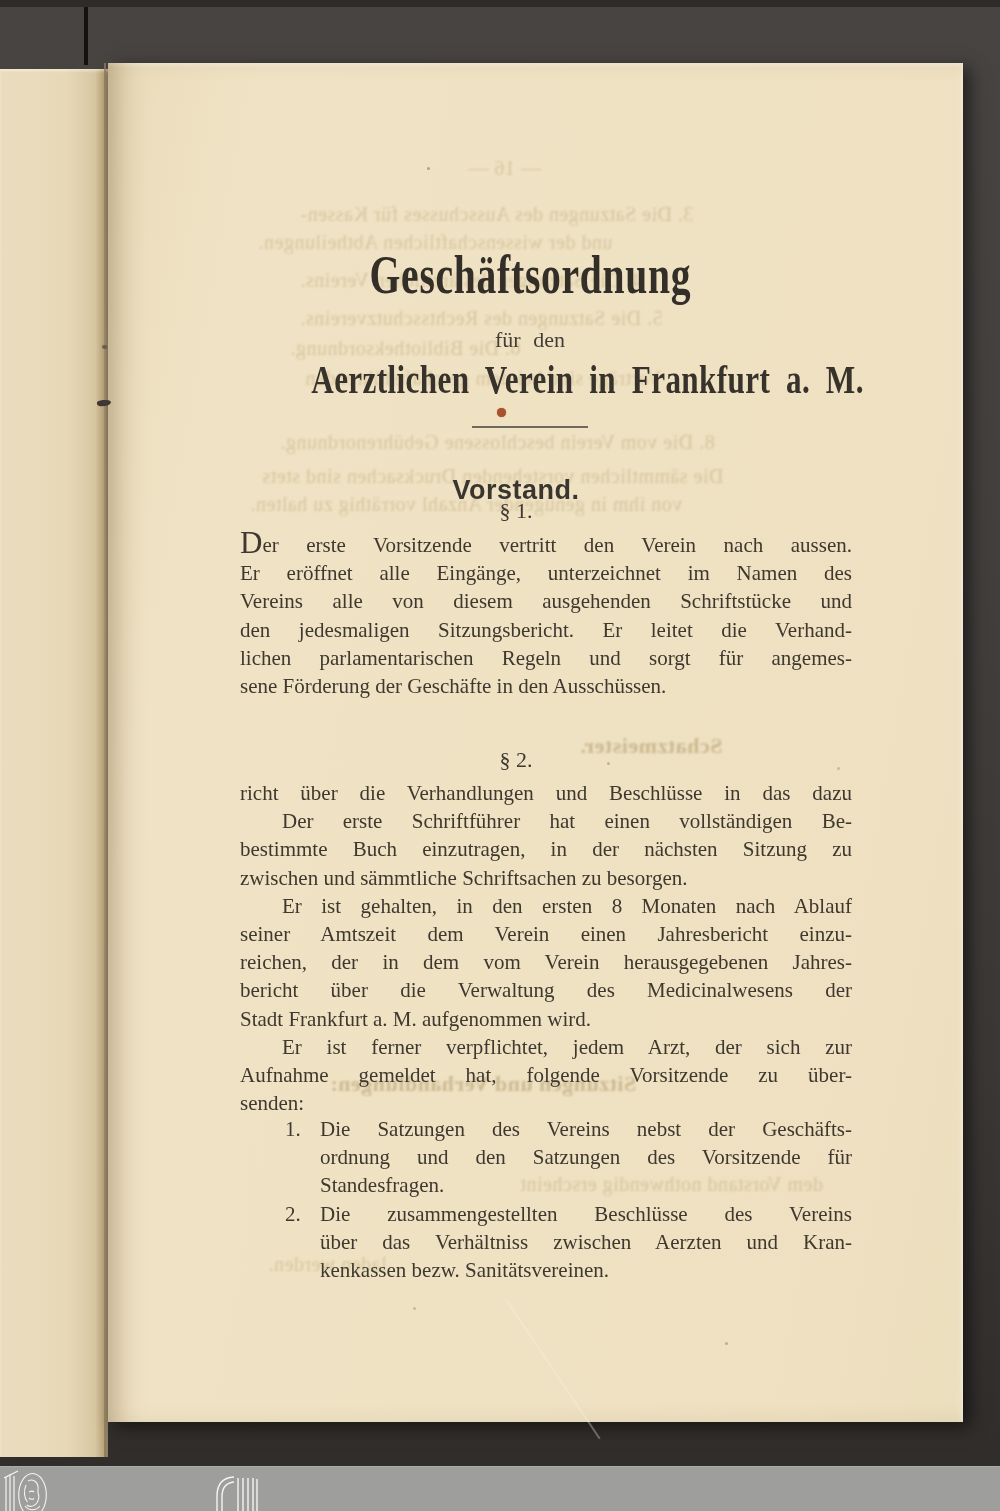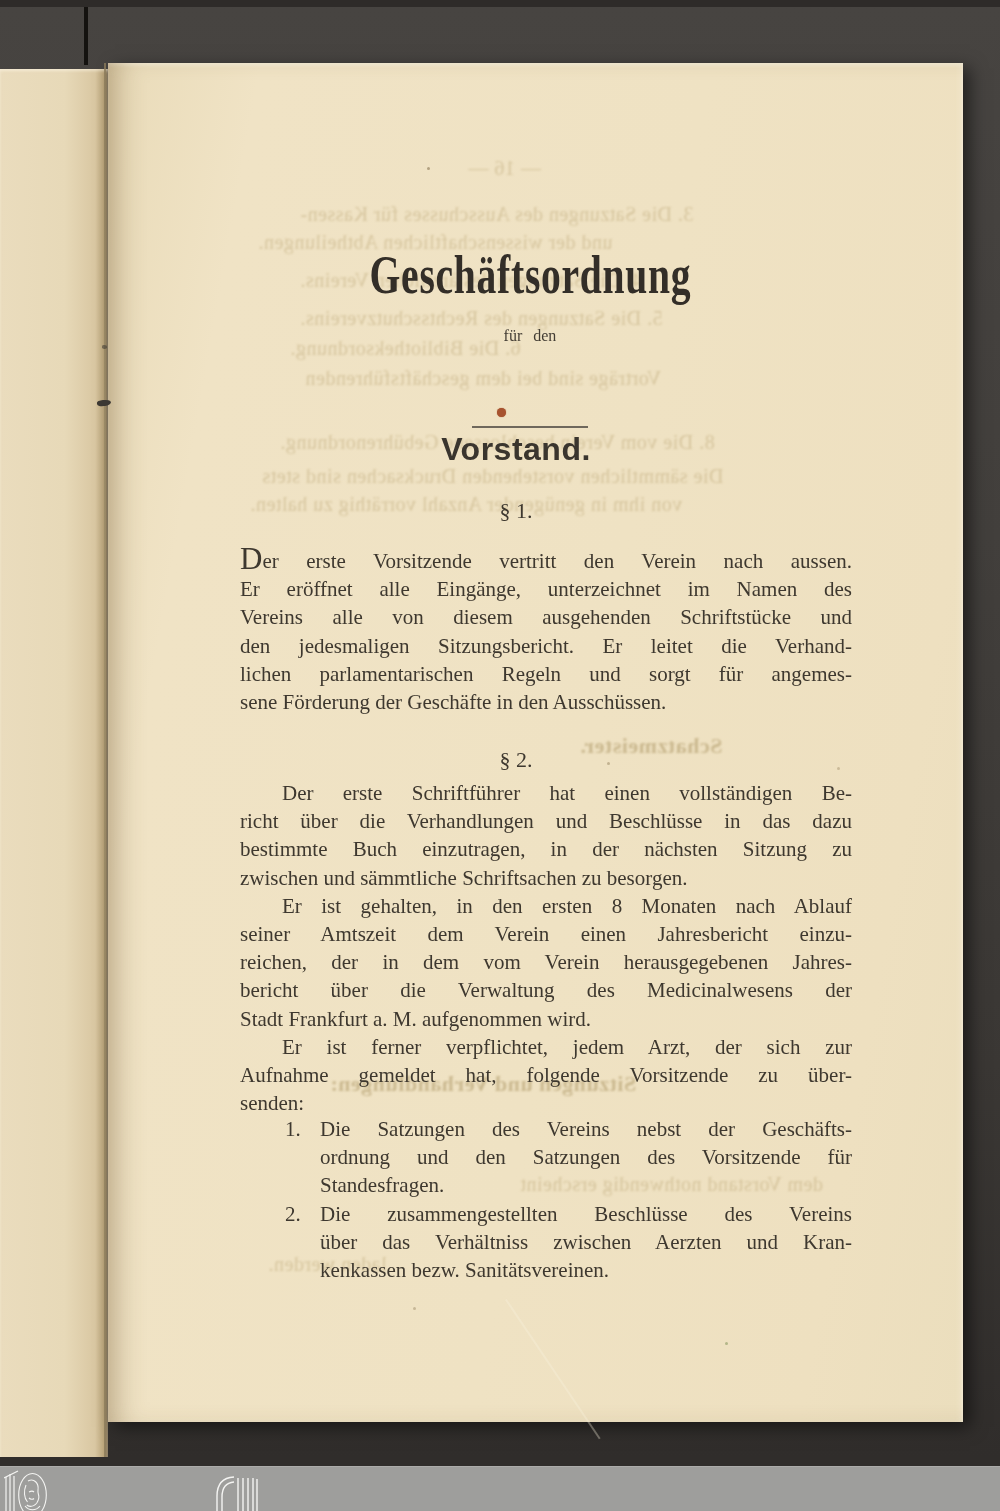--- a/index.html
+++ b/index.html
@@ -32,29 +32,29 @@
   
   .ghost{position:absolute;font-size:20px;color:#bda878;opacity:.5;filter:blur(1.1px);
          transform:scaleX(-1);white-space:nowrap;letter-spacing:.5px;}
   .ghost.b{font-weight:bold;color:#b39e6e;opacity:.6;font-size:22px;}
 
   
   .doc-title{position:absolute;left:230px;top:236px;width:600px;text-align:center;
       font-size:55px;font-weight:bold;color:#332e28;white-space:nowrap;}
   .doc-title>span{display:inline-block;transform:scaleX(.72);letter-spacing:1px;}
   .fuer-den{position:absolute;left:230px;top:320px;width:600px;text-align:center;
-      font-size:16px;color:#433d34;word-spacing:7px;}
+      font-size:22px;color:#433d34;word-spacing:7px;}
   .doc-subtitle{position:absolute;left:224px;top:348px;width:612px;text-align:center;
       font-size:41px;font-weight:bold;color:#37322b;white-space:nowrap;}
   .doc-subtitle>span{display:inline-block;transform:scaleX(.76);word-spacing:10px;letter-spacing:.5px;}
   .accent-dot{position:absolute;left:497px;top:401px;width:9px;height:9px;border-radius:50%;
       background:#a7532f;box-shadow:0 0 1px #a7532f;}
   .title-rule{position:absolute;left:472px;top:419px;width:116px;height:2px;background:#6f685c;}
-  .sec-heading{position:absolute;left:216px;top:424px;width:600px;text-align:center;
-      font-family:"Liberation Sans",sans-serif;font-size:32px;font-weight:bold;color:#3a352e;letter-spacing:.5px;}
+  .sec-heading{position:absolute;left:216px;top:468px;width:600px;text-align:center;
+      font-family:"Liberation Sans",sans-serif;font-size:27px;font-weight:bold;color:#3a352e;letter-spacing:.5px;}
   .par-label{position:absolute;left:216px;width:600px;text-align:center;font-size:22px;color:#3e382f;}
 
   .tblock{position:absolute;left:240px;width:612px;color:#3e382f;font-size:21px;}
   .bline{height:28.2px;line-height:28.2px;text-align:justify;text-align-last:justify;overflow:visible;}
   .bline.end{text-align-last:left;}
   .bline.ind{padding-left:42px;}
   .dropcap{font-size:31px;font-weight:500;line-height:20px;position:relative;top:1px;}
   .item{position:relative;padding-left:80px;}
   .inum{position:absolute;left:45px;top:0;line-height:28.2px;}
 
@@ -87,39 +87,40 @@
   <div class="ghost" style="left:280px;top:424px;">8. Die vom Verein beschlossene Gebührenordnung.</div>
   <div class="ghost" style="left:262px;top:458px;">Die sämmtlichen vorstehenden Drucksachen sind stets</div>
   <div class="ghost" style="left:250px;top:486px;">von ihm in genügender Anzahl vorräthig zu halten.</div>
   <div class="ghost b" style="left:580px;top:726px;">Schatzmeister.</div>
   <div class="ghost b" style="left:330px;top:1064px;">Sitzungen und Verhandlungen:</div>
   <div class="ghost" style="left:520px;top:1166px;">dem Vorstand nothwendig erscheint</div>
   <div class="ghost" style="left:268px;top:1246px;">laden werden.</div>
 
   <div class="doc-title"><span>Geschäftsordnung</span></div>
   <div class="fuer-den">für den</div>
+  <div class="doc-subtitle"><span>Aerztlichen Verein in Frankfurt a. M.</span></div>
   <div class="accent-dot"></div>
   <div class="title-rule"></div>
   <div class="sec-heading">Vorstand.</div>
   <div class="par-label" style="top:491px;">§ 1.</div>
 
-  <div class="tblock" style="top:540px;">
+  <div class="tblock" style="top:524px;">
     <div class="bline"><span class="dropcap">D</span><span>er erste Vorsitzende vertritt den Verein nach aussen.</span></div>
     <div class="bline">Er eröffnet alle Eingänge, unterzeichnet im Namen des</div>
     <div class="bline">Vereins alle von diesem ausgehenden Schriftstücke und</div>
     <div class="bline">den jedesmaligen Sitzungsbericht.  Er leitet die Verhand-</div>
     <div class="bline">lichen parlamentarischen Regeln und sorgt für angemes-</div>
     <div class="bline end">sene Förderung der Geschäfte in den Ausschüssen.</div>
   </div>
 
   <div class="par-label" style="top:740px;">§ 2.</div>
 
   <div class="tblock" style="top:772px;">
+    <div class="bline">richt über die Verhandlungen und Beschlüsse in das dazu</div>
     <div class="bline ind">Der erste Schriftführer hat einen vollständigen Be-</div>
-    <div class="bline">richt über die Verhandlungen und Beschlüsse in das dazu</div>
     <div class="bline">bestimmte Buch einzutragen, in der nächsten Sitzung zu</div>
     <div class="bline end">zwischen und sämmtliche Schriftsachen zu besorgen.</div>
     <div class="bline ind">Er ist gehalten, in den ersten 8 Monaten nach Ablauf</div>
     <div class="bline">seiner Amtszeit dem Verein einen Jahresbericht einzu-</div>
     <div class="bline">reichen, der in dem vom Verein herausgegebenen Jahres-</div>
     <div class="bline">bericht über die Verwaltung des Medicinalwesens der</div>
     <div class="bline end">Stadt Frankfurt a. M. aufgenommen wird.</div>
     <div class="bline ind">Er ist ferner verpflichtet, jedem Arzt, der sich zur</div>
     <div class="bline">Aufnahme gemeldet hat, folgende Vorsitzende zu über-</div>
     <div class="bline end">senden:</div>

